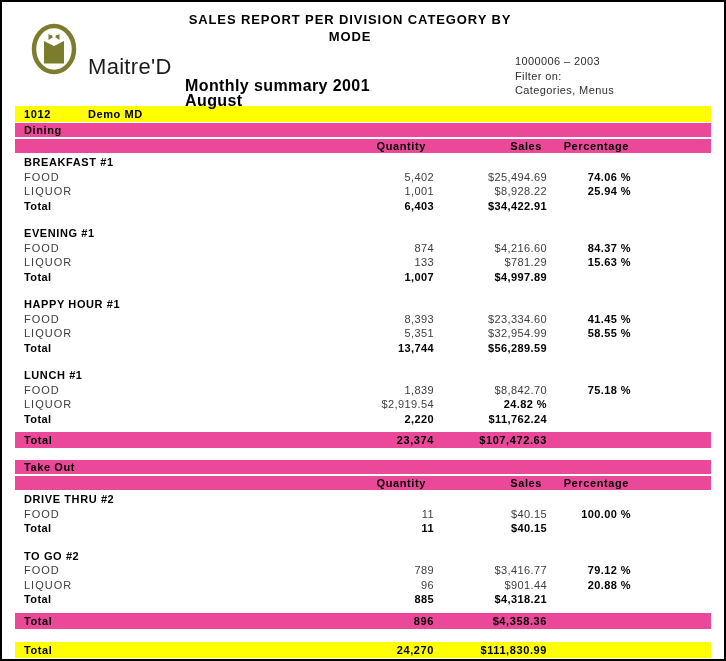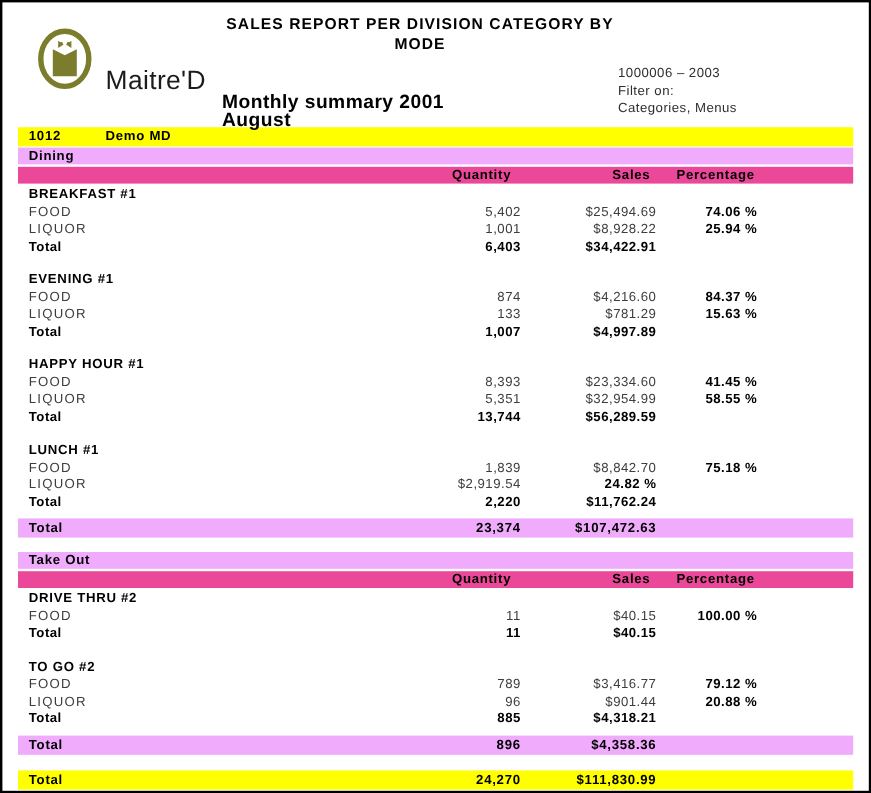--- a/index.html
+++ b/index.html
@@ -21,21 +21,21 @@
     text-align:center;font-weight:bold;font-size:13px;line-height:17px;letter-spacing:0.9px;
   }
   .meta-left{position:absolute;left:183px;top:52px;font-weight:bold;font-size:16px;line-height:15px;letter-spacing:0.4px;margin-top:24px;}
   .meta-right{position:absolute;left:513px;top:52px;font-size:11px;line-height:14.5px;color:#2e2e2e;letter-spacing:0.4px;}
 
   .content{margin:0 13px;}
   .grid{display:grid;grid-template-columns:240px 179px 113px 84px 84px;align-items:center;}
   .bar{height:16px;font-weight:bold;font-size:11px;letter-spacing:0.6px;}
   .bar.slim{height:14px;}
   .yellow{background:#ffff00;}
-  .green{background:#f0abfc;}
+  .green{background:#ec4899;}
   .gray{background:#ec4899;}
   .gap1{height:1px;} .gap2{height:2px;}
   .store-bar{display:flex;align-items:center;gap:11px;}
   .store-num{padding-left:9px;}
   .store-name{padding-left:26px;}
   .lpad{padding-left:9px;}
   .num{text-align:right;}
   .hdr-qty{padding-right:8px;}
   .hdr-sales{padding-right:5px;}
   .hdr-pct{padding-right:2px;}

